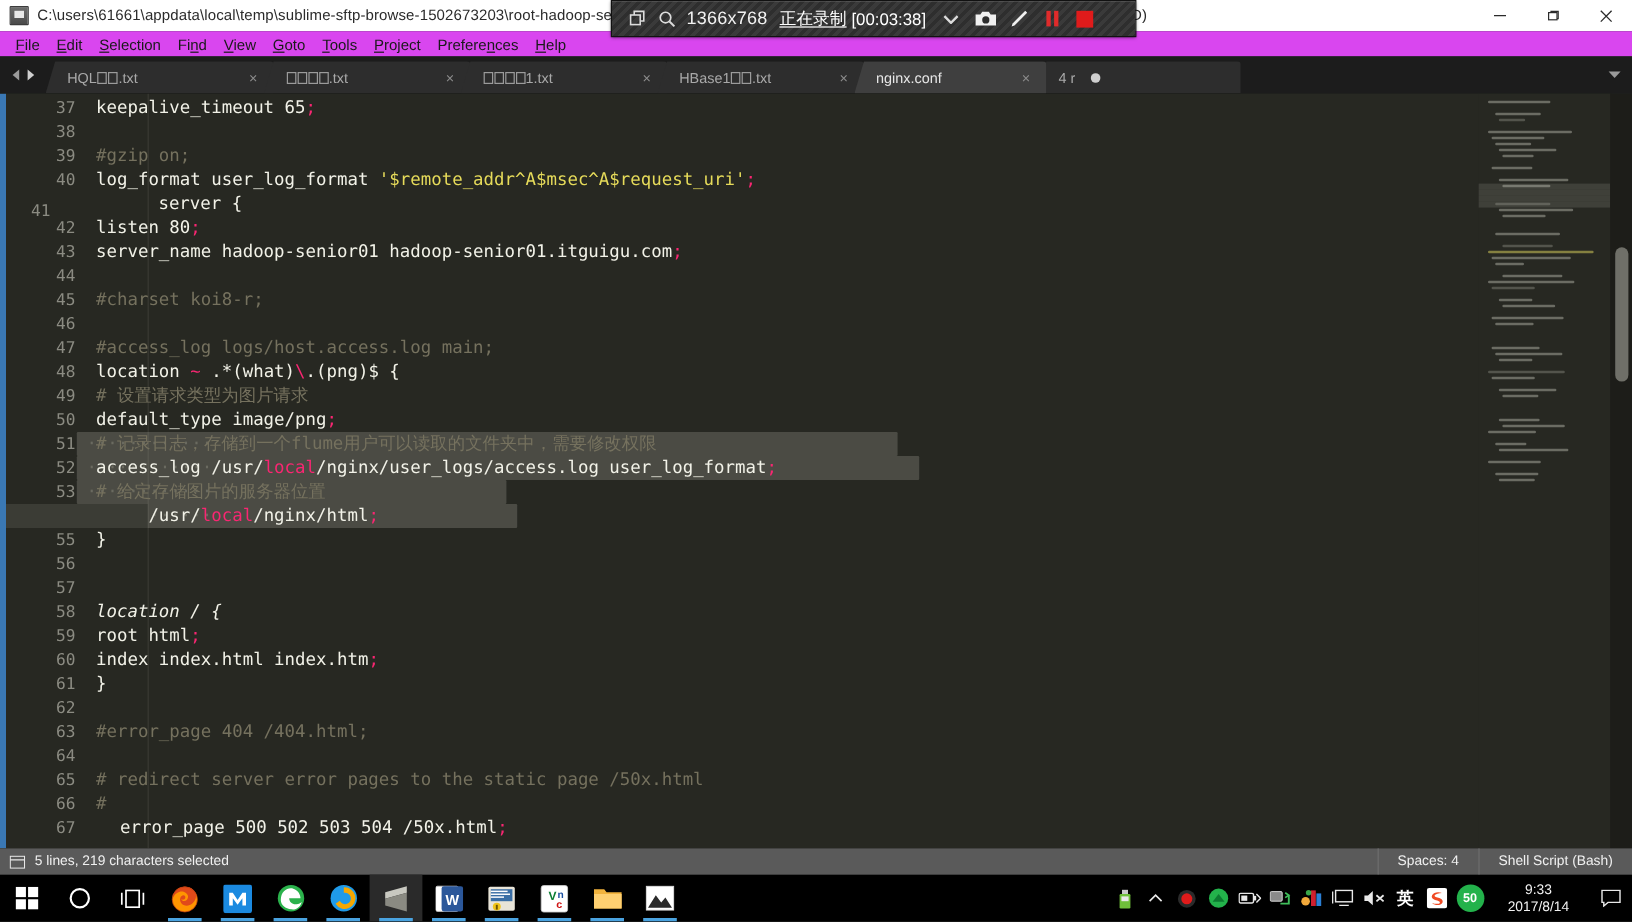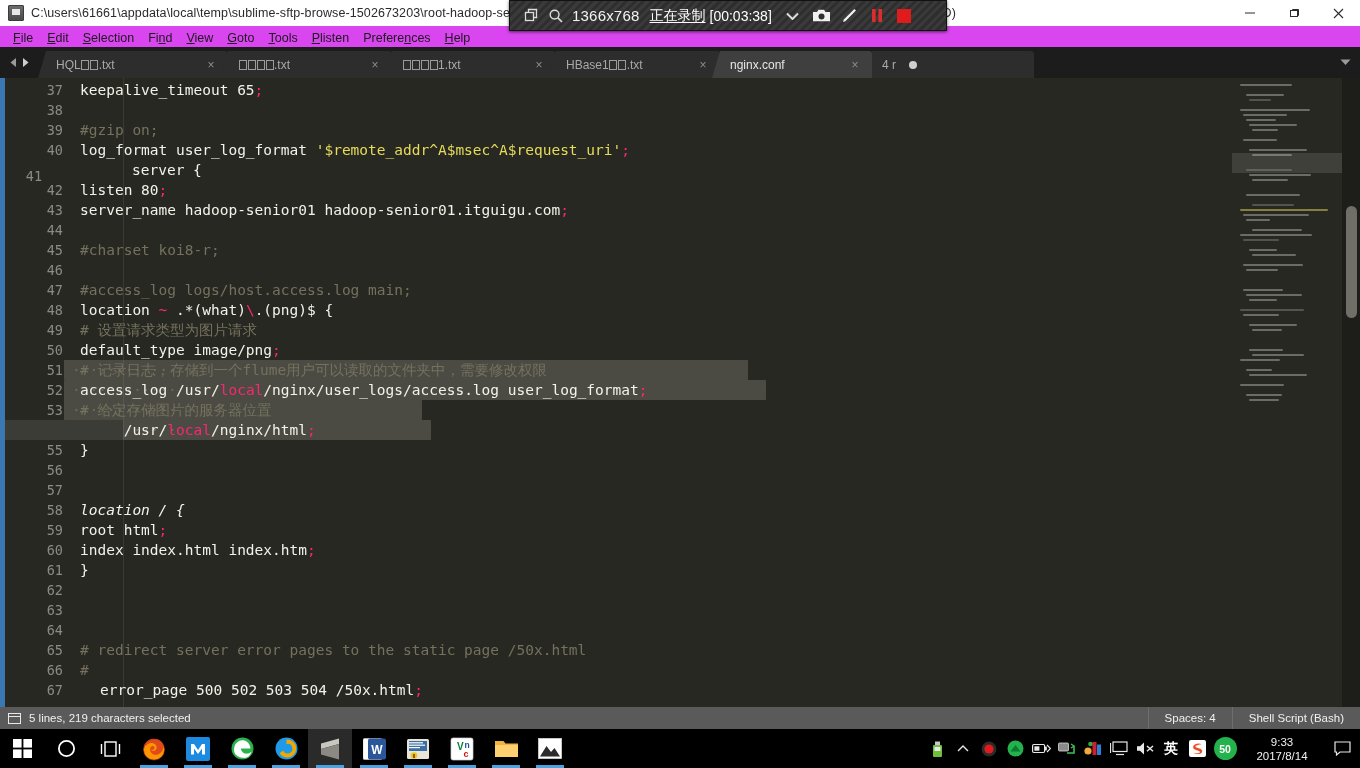--- a/index.html
+++ b/index.html
@@ -300,21 +300,21 @@
   </div>
 
   <div class="menubar">
     <div class="menuitem"><span></span><u>F</u><span>ile</span></div>
     <div class="menuitem"><span></span><u>E</u><span>dit</span></div>
     <div class="menuitem"><span></span><u>S</u><span>election</span></div>
     <div class="menuitem"><span>Fi</span><u>n</u><span>d</span></div>
     <div class="menuitem"><span></span><u>V</u><span>iew</span></div>
     <div class="menuitem"><span></span><u>G</u><span>oto</span></div>
     <div class="menuitem"><span></span><u>T</u><span>ools</span></div>
-    <div class="menuitem"><span></span><u>P</u><span>listen</span></div>
+    <div class="menuitem"><span></span><u>P</u><span>roject</span></div>
     <div class="menuitem"><span>Prefere</span><u>n</u><span>ces</span></div>
     <div class="menuitem"><span></span><u>H</u><span>elp</span></div>
   </div>
 
   <div class="tabbar">
     <div class="tab-arrows">
       <svg width="9" height="11" viewBox="0 0 9 11">
           <path d="M7 1 L1.5 5.5 L7 10 Z" fill="#9a9a9a"></path>
         </svg>
       <svg width="9" height="11" viewBox="0 0 9 11">
@@ -420,20 +420,21 @@
         <div class="ws" style="top: 342px; left: -8px;">············</div>
         <div class="txt" style="top: 342px; left: 0px;"><span class="c-plain">            root /usr/</span><span class="c-num">local</span><span class="c-plain">/nginx/html</span><span class="c-num">;</span></div>
         <div class="txt" style="top: 362px; left: 0px;"><span class="c-plain">        }</span></div>
         <div class="txt" style="top: 382px; left: 0px;"></div>
         <div class="txt" style="top: 402px; left: 0px;"></div>
         <div class="txt" style="top: 422px; left: 0px; font-style: italic;"><span class="c-plain">        location / {</span></div>
         <div class="txt" style="top: 442px; left: 0px;"><span class="c-plain">            root   html</span><span class="c-num">;</span></div>
         <div class="txt" style="top: 462px; left: 0px;"><span class="c-plain">            index  index.html index.htm</span><span class="c-num">;</span></div>
         <div class="txt" style="top: 482px; left: 0px;"><span class="c-plain">        }</span></div>
         <div class="txt" style="top: 502px; left: 0px;"></div>
+        <div class="txt" style="top: 522px; left: 0px;"><span class="c-com">        #error_page  404              /404.html;</span></div>
         <div class="txt" style="top: 542px; left: 0px;"></div>
         <div class="txt" style="top: 562px; left: 0px;"><span class="c-com">        # redirect server error pages to the static page /50x.html</span></div>
         <div class="txt" style="top: 582px; left: 0px;"><span class="c-com">        #</span></div>
         <div class="txt" style="top: 602px; left: 0px; margin-left: 20px;"><span class="c-plain">        error_page   500 502 503 504  /50x.html</span><span class="c-num">;</span></div>
       </div>
 
     <div class="minimap" id="minimap-host">
         <div class="mm-line" style="top: 6px; left: 8px; width: 52px; background: rgba(190, 190, 180, 0.45);"></div>
         <div class="mm-line" style="top: 16px; left: 14px; width: 38px; background: rgba(190, 190, 180, 0.45);"></div>
         <div class="mm-line" style="top: 21px; left: 17px; width: 22px; background: rgba(150, 150, 140, 0.4);"></div>

